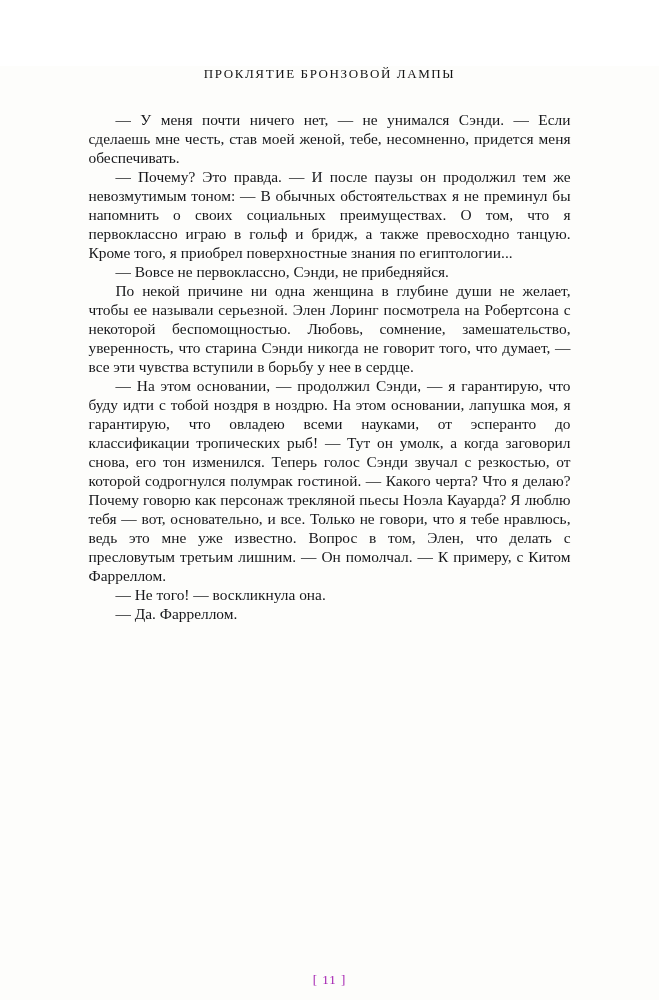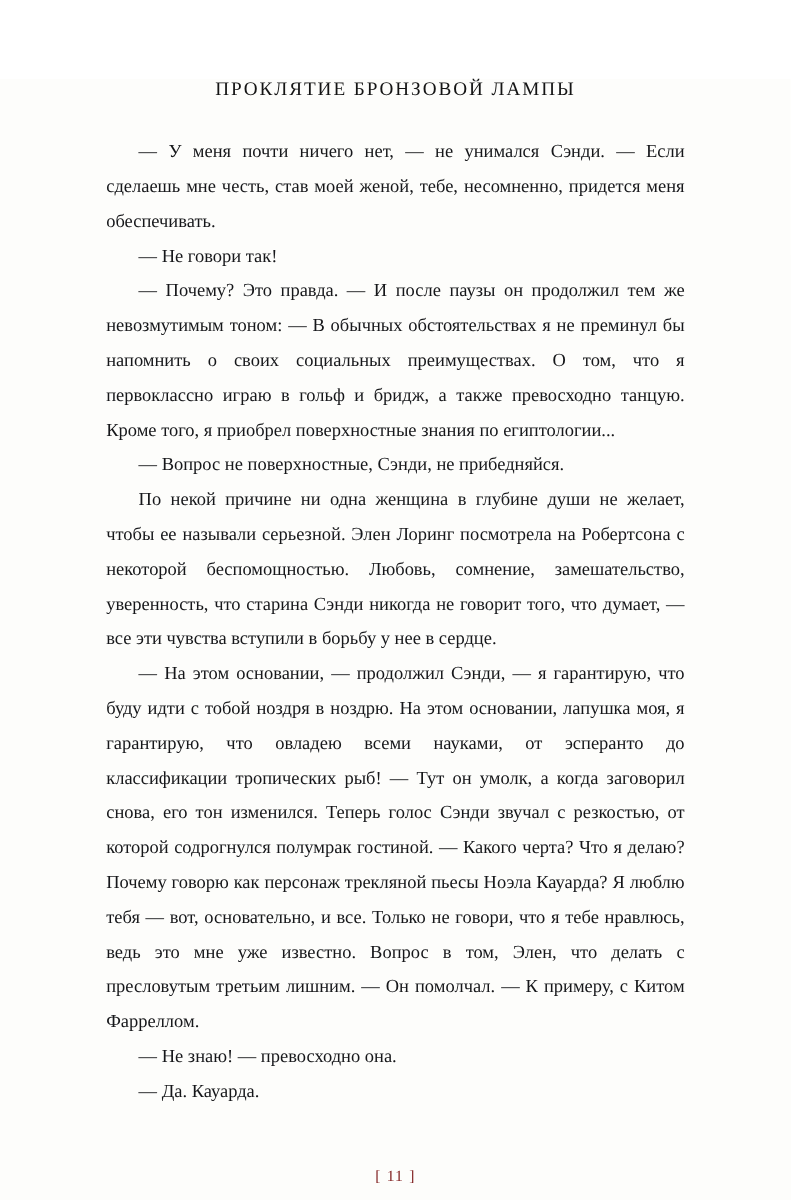--- a/index.html
+++ b/index.html
@@ -18,67 +18,66 @@
     position: relative;
     width: 659px;
     height: 1000px;
     background: #fdfdfb;
     box-sizing: border-box;
     padding: 0;
   }
   .running-head {
     text-align: center;
     font-family: "Liberation Serif", serif;
-    font-size: 16px;
+    font-size: 13px;
     letter-spacing: 1.6px;
     text-transform: uppercase;
     color: #141414;
     margin-top: 66px;
     margin-bottom: 0;
     font-weight: 400;
   }
   .body-block {
     margin: 0 auto;
     width: 482px;
     padding-top: 28px;
     text-align: justify;
     text-justify: inter-word;
     font-size: 15.4px;
-    line-height: 29px;
+    line-height: 19px;
     color: #16171a;
     hyphens: manual;
   }
   .body-block p {
     margin: 0;
     text-indent: 27px;
   }
   .folio {
     position: absolute;
     left: 0;
     right: 0;
     bottom: 78px;
     text-align: center;
     font-size: 13px;
     letter-spacing: 1px;
-    color: #7f1d1d;
+    color: #a21caf;
   }
 </style>
 </head>
 <body>
 
 <div class="page">
 
   <div class="running-head">ПРОКЛЯТИЕ БРОНЗОВОЙ ЛАМПЫ</div>
 
   <div class="body-block">
     <p>— У меня почти ничего нет, — не унимался Сэнди. — Если сделаешь мне честь, став моей женой, тебе, несомненно, придется меня обеспечивать.</p>
-    <p>— Не говори так!</p>
     <p>— Почему? Это правда. — И после паузы он продолжил тем же невозмутимым тоном: — В обычных обстоятельствах я не преминул бы напомнить о своих социальных преимуществах. О том, что я первоклассно играю в гольф и бридж, а также превосходно танцую. Кроме того, я приобрел поверхностные знания по египтологии...</p>
-    <p>— Вопрос не поверхностные, Сэнди, не прибедняйся.</p>
+    <p>— Вовсе не первоклассно, Сэнди, не прибедняйся.</p>
     <p>По некой причине ни одна женщина в глубине души не желает, чтобы ее называли серьезной. Элен Лоринг посмотрела на Робертсона с некоторой беспомощностью. Любовь, сомнение, замешательство, уверенность, что старина Сэнди никогда не говорит того, что думает, — все эти чувства вступили в борьбу у нее в сердце.</p>
     <p>— На этом основании, — продолжил Сэнди, — я гарантирую, что буду идти с тобой ноздря в ноздрю. На этом основании, лапушка моя, я гарантирую, что овладею всеми науками, от эсперанто до классификации тропических рыб! — Тут он умолк, а когда заговорил снова, его тон изменился. Теперь голос Сэнди звучал с резкостью, от которой содрогнулся полумрак гостиной. — Какого черта? Что я делаю? Почему говорю как персонаж трекляной пьесы Ноэла Кауарда? Я люблю тебя — вот, основательно, и все. Только не говори, что я тебе нравлюсь, ведь это мне уже известно. Вопрос в том, Элен, что делать с пресловутым третьим лишним. — Он помолчал. — К примеру, с Китом Фарреллом.</p>
-    <p>— Не знаю! — превосходно она.</p>
-    <p>— Да. Кауарда.</p>
+    <p>— Не того! — воскликнула она.</p>
+    <p>— Да. Фарреллом.</p>
   </div>
 
   <div class="folio">[ 11 ]</div>
 
 </div>
 
 </body></html>

